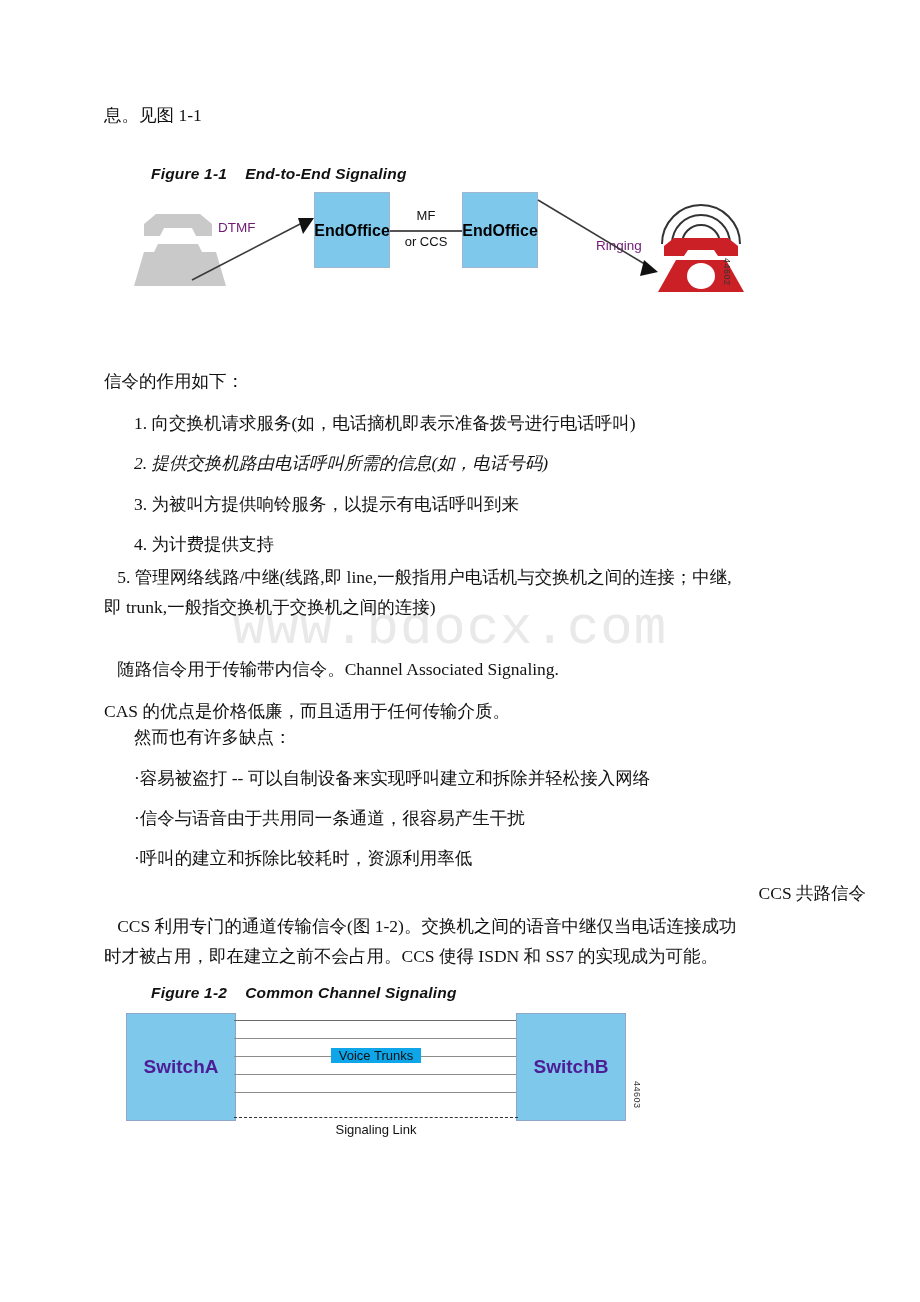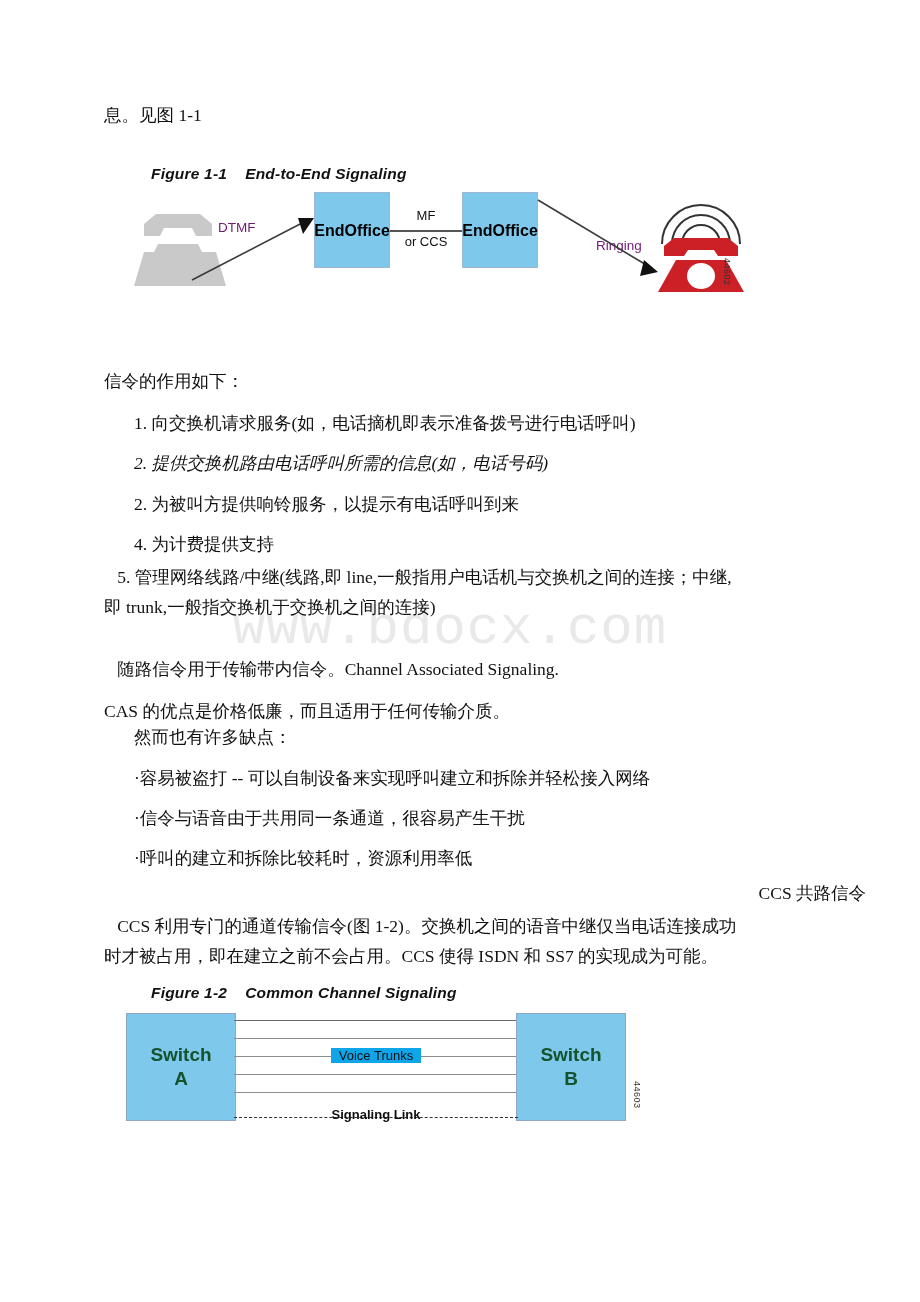--- a/index.html
+++ b/index.html
@@ -138,28 +138,28 @@
     width: 920px;
     height: 160px;
     z-index: 2;
   }
   .switchbox {
     position: absolute;
     background: #7ec8ec;
     border: 1px solid #8fa6c8;
     box-sizing: border-box;
     display: flex;
-    flex-direction: column;
+    flex-direction: row;
     align-items: center;
     justify-content: center;
     font-family: "Liberation Sans", "DejaVu Sans", sans-serif;
     font-weight: bold;
     font-size: 19px;
     line-height: 24px;
-    color: #14532d;
+    color: #4c1d95;
     text-align: center;
   }
   #swA { left: 126px; top: 18px; width: 110px; height: 108px; }
   #swB { left: 516px; top: 18px; width: 110px; height: 108px; }
 
   .trunk {
     position: absolute;
     left: 234px;
     width: 284px;
     height: 1px;
@@ -263,21 +263,21 @@
 
     <div class="fig-id" style="left:722px; top:88px;">44602</div>
   </div>
 
   <div class="txt" style="left:104px; top:366px; width:720px;">信令的作用如下：</div>
 
   <div class="txt" style="left:134px; top:408px; width:720px;">1. 向交换机请求服务(如，电话摘机即表示准备拨号进行电话呼叫)</div>
 
   <div class="txt" style="left:134px; top:448px; width:720px;font-style:italic;">2. 提供交换机路由电话呼叫所需的信息(如，电话号码)</div>
 
-  <div class="txt" style="left:134px; top:489px; width:720px;">2. 为被叫方提供响铃服务，以提示有电话呼叫到来</div>
+  <div class="txt" style="left:134px; top:489px; width:720px;">3. 为被叫方提供响铃服务，以提示有电话呼叫到来</div>
 
   <div class="txt" style="left:134px; top:529px; width:720px;">4. 为计费提供支持</div>
 
   <div class="txt" style="left:104px; top:562px; width:740px; line-height:30px;">   5. 管理网络线路/中继(线路,即 line,一般指用户电话机与交换机之间的连接；中继,
 即 trunk,一般指交换机于交换机之间的连接)</div>
 
 
   <div class="txt" style="left:104px; top:648px; width:740px; line-height:42px;">   随路信令用于传输带内信令。Channel Associated Signaling.
 CAS 的优点是价格低廉，而且适用于任何传输介质。</div>
 
@@ -314,18 +314,18 @@
     <div class="trunk-label" style="top:53px;">
       <span>Voice Trunks</span>
     </div>
 
     <div class="switchbox" id="swB">
       <div>Switch</div>
       <div>B</div>
     </div>
 
     <div class="siglink" style="top:122px;"></div>
-    <div class="siglink-label" style="top:112px;font-weight:bold;">Signaling Link</div>
+    <div class="siglink-label" style="top:127px;">Signaling Link</div>
 
     <div class="fig-id" style="left:632px; top:86px;">44603</div>
   </div>
 
 </div>
 
 </body></html>

